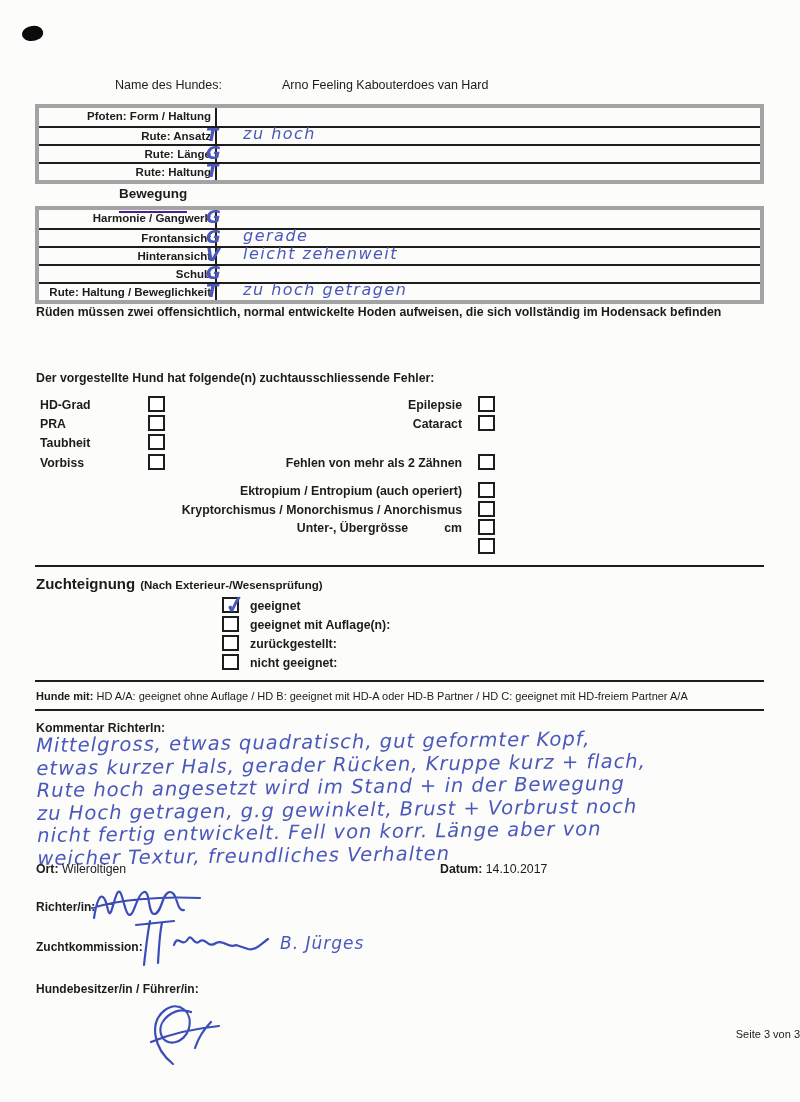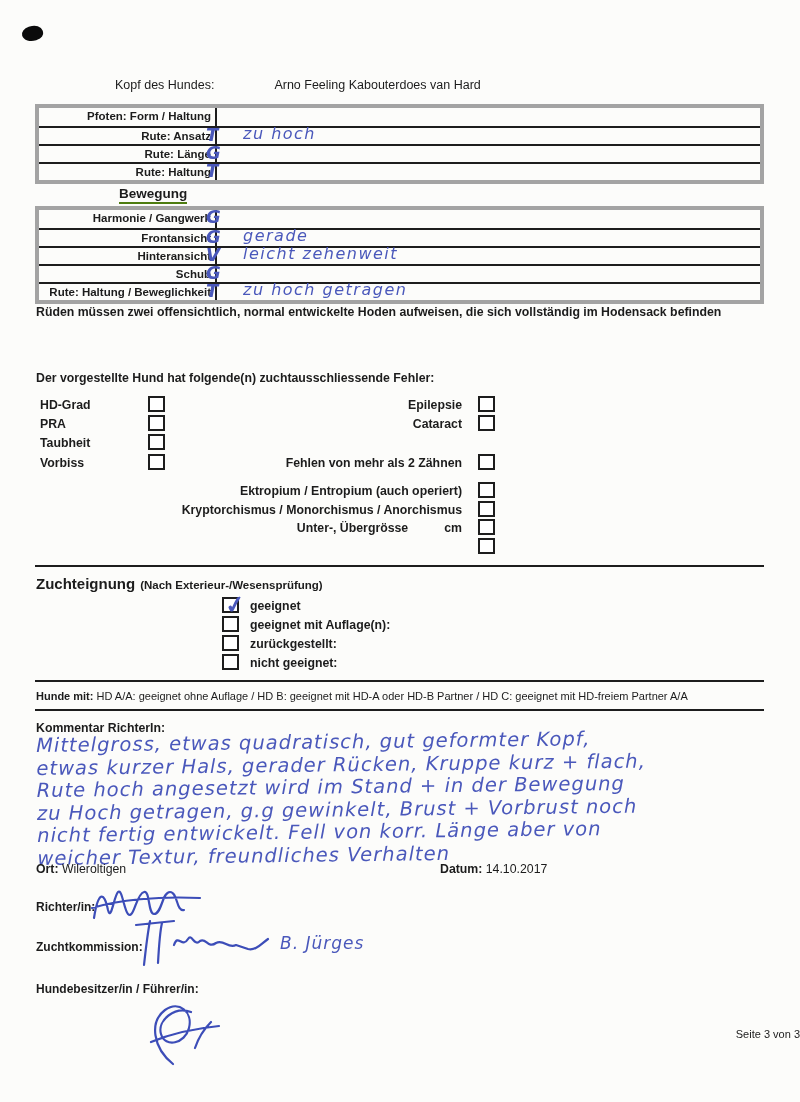--- a/index.html
+++ b/index.html
@@ -14,21 +14,21 @@
   
   .eval-table{position:absolute;left:35px;width:729px;border:4px solid #a3a3a3}
   .t-row{display:flex;height:18px;border-top:2px solid #1d1d1d}
   .t-row:first-child{border-top:none}
   .t-label{width:178px;border-right:2px solid #1d1d1d;text-align:right;font-weight:bold;
         font-size:11.5px;line-height:16px;padding-right:4px;white-space:nowrap}
   .t-value{flex:1;position:relative}
   .hw{font-family:"DejaVu Sans",sans-serif;font-style:italic;color:#4a58bb}
   .grade{position:absolute;left:-11px;top:-4px;font-size:18px;font-weight:bold;letter-spacing:1px}
   .note{position:absolute;left:26px;top:-4px;font-size:16px;letter-spacing:1.5px;white-space:nowrap}
-  .section-heading{position:absolute;font-size:13.5px;font-weight:bold;border-bottom:2px solid #4d7c0f;padding-bottom:1px}
+  .section-heading{position:absolute;font-size:13.5px;font-weight:bold;border-bottom:2px solid #4c1d95;padding-bottom:10px}
   .plain-note{position:absolute;font-size:12.3px;font-weight:bold;white-space:nowrap}
   .legend-box{position:absolute;left:119px;top:327px;width:566px;height:21px;border:2px solid #1d1d1d;
         text-align:center;line-height:17px;font-size:12px;font-weight:bold}
   .checkbox{position:absolute;width:17px;height:16px;border:2px solid #1d1d1d;background:#fff}
   .checkbox.checked::after{content:"✓";position:absolute;left:1px;top:-8px;font-size:24px;
         color:#4a58bb;font-weight:bold;transform:rotate(-8deg)}
   .llabel{position:absolute;left:40px;font-size:12.3px;font-weight:bold;white-space:nowrap}
   .rlabel{position:absolute;left:37px;width:425px;text-align:right;font-size:12.3px;font-weight:bold;white-space:nowrap}
   .cm-gap{display:inline-block;width:36px}
   .sep{position:absolute;left:35px;width:729px;height:2px;background:#1d1d1d}
@@ -47,21 +47,21 @@
   .page-note{position:absolute;top:1028px;left:0;width:100%;text-align:right;font-size:11px}
 </style>
 </head>
 <body>
 
 <div class="page">
 
   <div class="corner-mark"></div>
 
   <div class="name-line">
-    <span class="lbl">Kopf des Hundes:</span><span class="val">Arno Feeling Kabouterdoes van Hard</span>
+    <span class="lbl">Name des Hundes:</span><span class="val">Arno Feeling Kabouterdoes van Hard</span>
   </div>
 
   <div class="eval-table" style="top:104px">
     <div class="t-row">
       <div class="t-label">Pfoten: Form / Haltung</div>
       <div class="t-value">
         <span class="hw grade"></span>
         <span class="hw note"></span>
       </div>
     </div>

